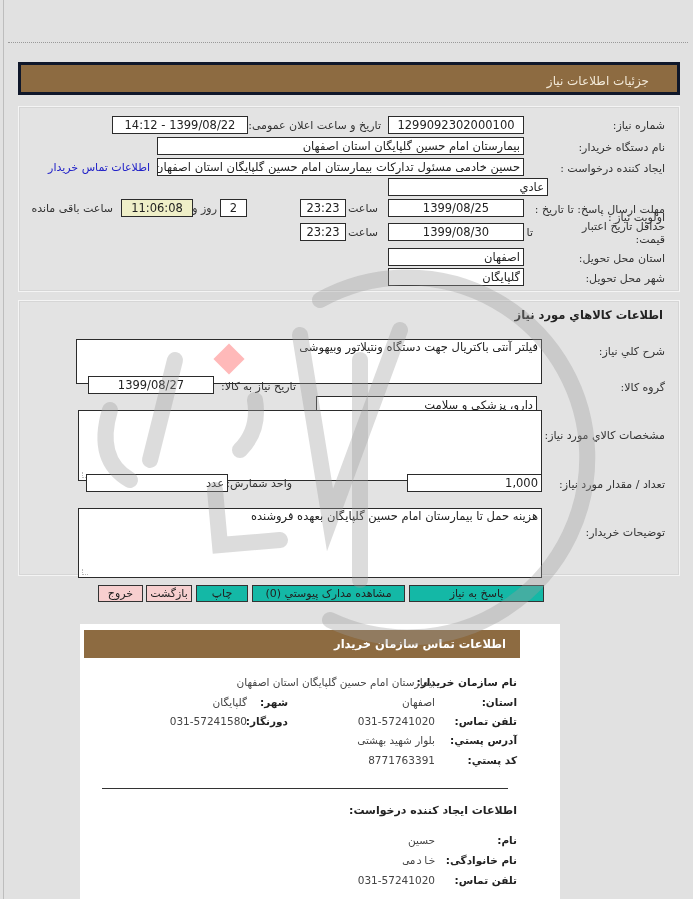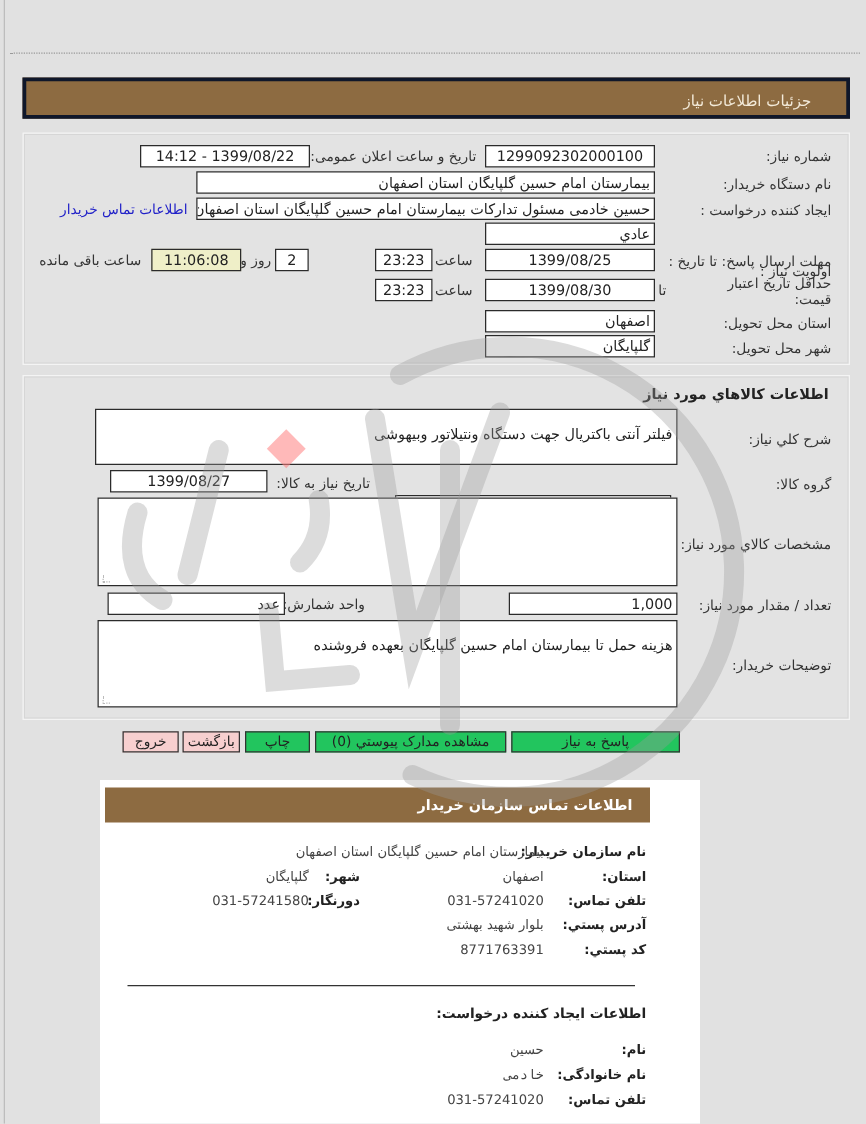--- a/index.html
+++ b/index.html
@@ -27,30 +27,30 @@
     position: absolute; direction: rtl; text-align: right; white-space: nowrap;
     font-size: 11px; color: #333;
   }
   .box {
     position: absolute; background: #fff; border: 1px solid #2b2b2b;
     font-size: 11.5px; color: #222; direction: rtl; white-space: nowrap; overflow: hidden;
     padding: 0 3px; line-height: 16px;
   }
   .box.center { text-align: center; }
   .box.yellow { background: #efefc8; }
-  .box.area { white-space: normal; line-height: 15px; padding-top: 12px; }
+  .box.area { white-space: normal; line-height: 15px; padding-top: 0; margin-top: 12px; }
   .grip { position: absolute; left: 3px; bottom: 2px; width: 6px; height: 6px;
           border-left: 1px dotted #bbb; border-bottom: 1px dotted #bbb; }
   .link { position: absolute; color: #2121c8; font-size: 11px; direction: rtl; white-space: nowrap; }
   .section-title { position: absolute; direction: rtl; font-weight: bold; font-size: 11.5px; color: #222; }
   .btn {
     position: absolute; height: 17px; border: 1px solid #333; font-size: 11px;
     text-align: center; line-height: 15px; direction: rtl; color: #222; cursor: pointer;
   }
-  .btn.green { background: #22c55e; }
+  .btn.green { background: #14b8a6; }
   .btn.pink { background: #f7cfcf; }
   .card {
     position: absolute; left: 80px; top: 624px; width: 480px; height: 275px;
     background: #fff;
   }
   .card-head {
     position: absolute; left: 4px; top: 6px; width: 436px; height: 28px;
     background: #8d6b41; color: #fff; font-size: 11.5px; font-weight: bold;
     direction: rtl; padding-right: 14px; line-height: 28px;
   }
@@ -77,21 +77,21 @@
 <div class="box center" style="left:112px; top:116px; width:136px; height:18px;">1399/08/22 - 14:12</div>
 
 <span class="lbl" style="right:28px; top:141px;">نام دستگاه خریدار:</span>
 <div class="box" style="left:157px; top:137px; width:367px; height:18px;">بیمارستان امام حسین گلپایگان استان اصفهان</div>
 
 <span class="lbl" style="right:28px; top:162px;">ایجاد کننده درخواست :</span>
 <div class="box" style="left:157px; top:158px; width:367px; height:18px;">حسین خادمی مسئول تدارکات بیمارستان امام حسین گلپایگان استان اصفهان</div>
 <span class="link" style="right:543px; top:161px;">اطلاعات تماس خریدار</span>
 
 <span class="lbl" style="right:28px; top:183px;margin-top:28px;">اولویت نیاز :</span>
-<div class="box" style="left:388px; top:178px; width:136px; height:18px;">عادي</div>
+<div class="box" style="left:388px; top:178px; width:160px; height:18px;">عادي</div>
 
 <span class="lbl" style="right:28px; top:203px;">مهلت ارسال پاسخ: تا تاریخ :</span>
 <div class="box center" style="left:388px; top:199px; width:136px; height:18px;">1399/08/25</div>
 <span class="lbl" style="right:315px; top:202px;">ساعت</span>
 <div class="box center" style="left:300px; top:199px; width:46px; height:18px;">23:23</div>
 <div class="box center" style="left:220px; top:199px; width:27px; height:18px;">2</div>
 <span class="lbl" style="right:476px; top:202px;">روز و</span>
 <div class="box center yellow" style="left:121px; top:199px; width:72px; height:18px;">11:06:08</div>
 <span class="lbl" style="right:580px; top:202px;">ساعت باقی مانده</span>
 

